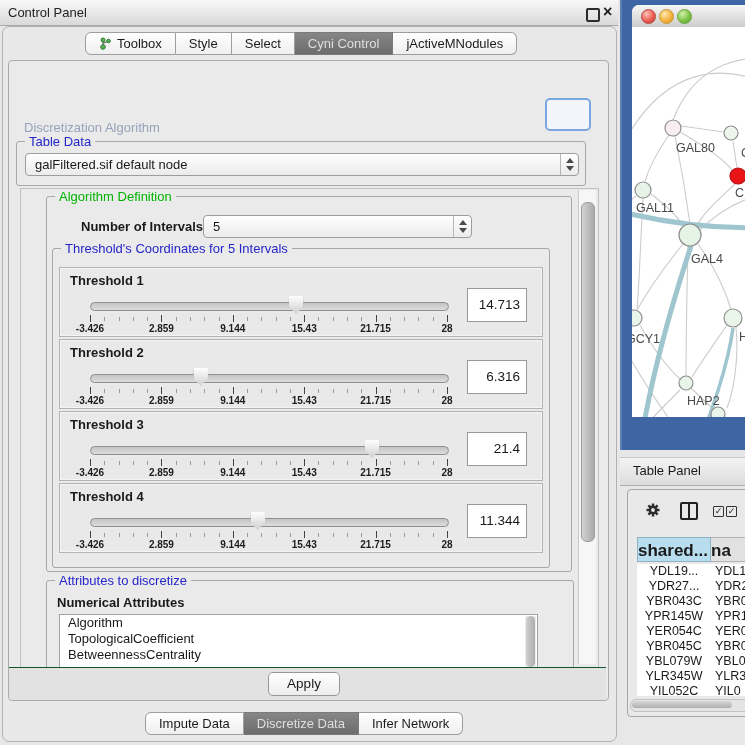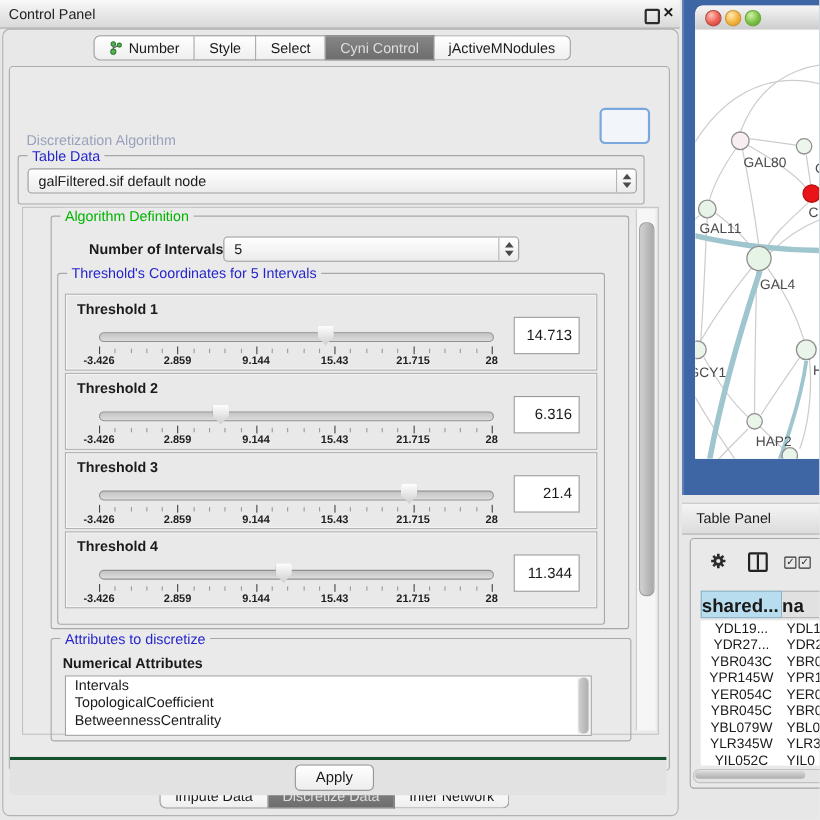--- a/index.html
+++ b/index.html
@@ -82,21 +82,21 @@
   .attr-item{font-size:13px;line-height:16px;padding-left:8px;}
   .attr-scroll{position:absolute;right:1px;top:1px;width:11px;height:51px;background:#ededed;}
   .attr-thumb{position:absolute;left:1px;top:0;width:9px;height:51px;background:linear-gradient(90deg,#cfcfcf,#aeaeae);border-radius:5px;}
 
   
   .main-scroll{left:578px;top:190px;width:17px;height:474px;background:#f6f6f6;border-left:1px solid #c9c9c9;}
   .main-thumb{position:absolute;left:2px;top:12px;width:12px;height:338px;border-radius:6px;
     background:linear-gradient(90deg,#d2d2d2,#a9a9a9);border:1px solid #9c9c9c;}
 
   
-  .apply-strip{left:9px;top:688px;width:597px;height:32px;background:#e2e2e2;border-top:3px solid #14532d;z-index:20;border-radius:0 0 4px 4px;}
+  .apply-strip{left:9px;top:667px;width:597px;height:32px;background:#e2e2e2;border-top:1px solid #14532d;z-index:20;border-radius:0 0 4px 4px;}
   .apply-btn{position:absolute;left:259px;top:4px;width:70px;height:22px;background:linear-gradient(#ffffff,#ededed);
     border:1px solid #979797;border-radius:5px;font-size:13.5px;text-align:center;line-height:22px;}
 
   .bottom-tabbar{left:145px;top:712px;}
 
   
   .net-wrap{left:620px;top:0;width:125px;height:450px;background:#3e66a4;overflow:hidden;
     box-shadow:inset 2px 0 0 #5d7fb5;}
   .mac-win{position:absolute;left:12px;top:5px;width:140px;height:412px;background:#fff;border-radius:7px 0 0 0;}
   .mac-titlebar{position:absolute;left:0;top:0;width:100%;height:22px;border-radius:7px 0 0 0;
@@ -139,21 +139,21 @@
     <span class="abs cp-title">Control Panel</span>
     <span class="abs win-float"></span>
     <span class="abs win-close">×</span>
   </div>
 
   <div id="topTabs" class="abs tabbar" style="left:85px;top:32px;"><span class="seg"><svg class="ticon" width="13" height="13" viewBox="0 0 13 13">
           <path d="M4 3 L4 10 M4 6.5 L9.5 4" stroke="#666" fill="none" stroke-width="1.2"></path>
           <circle cx="4" cy="3" r="2" fill="#59b259" stroke="#2e7d2e"></circle>
           <circle cx="4" cy="10" r="2.3" fill="#59b259" stroke="#2e7d2e"></circle>
           <circle cx="9.5" cy="4" r="1.8" fill="#59b259" stroke="#2e7d2e"></circle>
-        </svg><span class="seg-label">Number</span></span><span class="seg"><span class="seg-label">Style</span></span><span class="seg"><span class="seg-label">Select</span></span><span class="seg seg-sel"><span class="seg-label">Cyni Control</span></span><span class="seg"><span class="seg-label">jActiveMNodules</span></span></div>
+        </svg><span class="seg-label">Toolbox</span></span><span class="seg"><span class="seg-label">Style</span></span><span class="seg"><span class="seg-label">Select</span></span><span class="seg seg-sel"><span class="seg-label">Cyni Control</span></span><span class="seg"><span class="seg-label">jActiveMNodules</span></span></div>
 
   <div class="abs content-box"></div>
   <div class="abs settings-pane"></div>
 
   <span class="abs ghost-label">Discretization Algorithm</span>
   <div class="abs ghost-combo"></div>
 
 
   <div class="abs group" style="left:16px;top:141px;width:568px;height:43px;">
     <span class="gtitle blue">Table Data</span>
@@ -358,21 +358,21 @@
           <div class="valbox">11.344</div>
         </div>
       </div>
   </div>
 
   <div class="abs group attr-group">
     <span class="gtitle blue">Attributes to discretize</span>
     <span class="attr-sub">Numerical Attributes</span>
     <div class="attr-list" id="attrList">
 
-    <div class="attr-item">Intervals</div>
+    <div class="attr-item">Algorithm</div>
         <div class="attr-item">TopologicalCoefficient</div>
         <div class="attr-item">BetweennessCentrality</div>
         <div class="attr-scroll">
           <div class="attr-thumb"></div>
         </div>
       </div>
   </div>
 
   <div class="abs main-scroll">
     <div class="main-thumb"></div>

